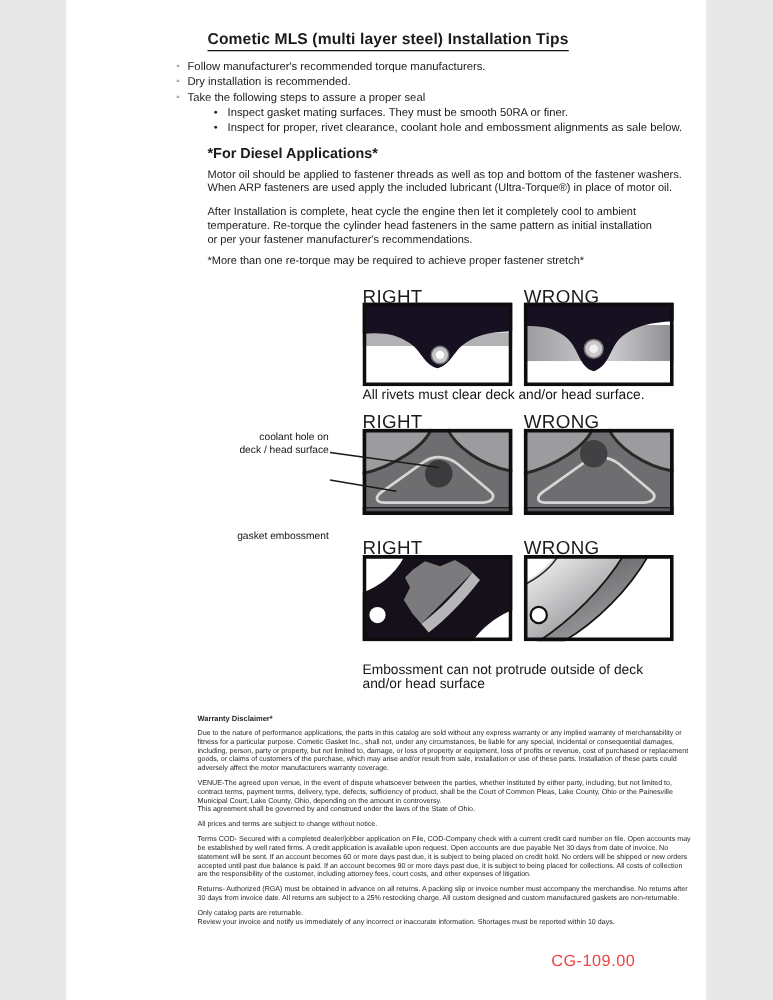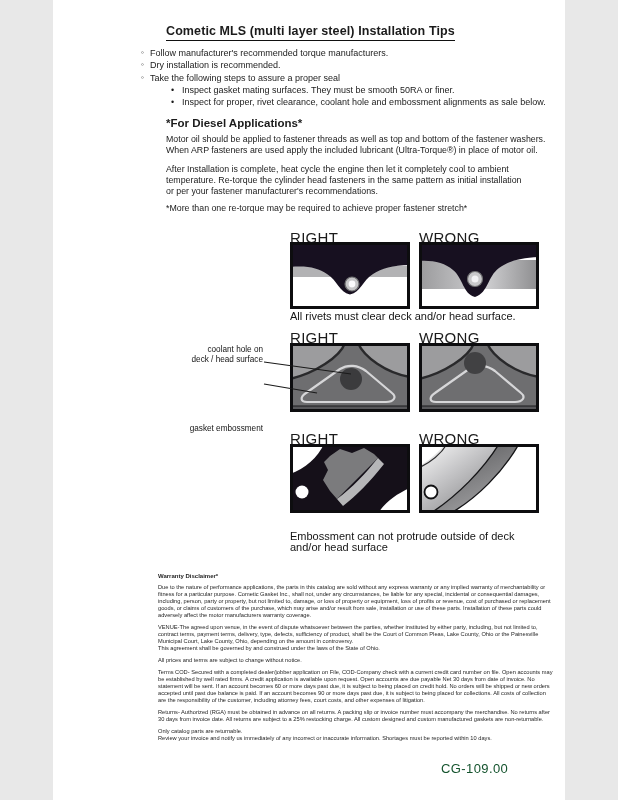--- a/index.html
+++ b/index.html
@@ -31,21 +31,21 @@
   .dg-box{width:120px;}
   .dg-box svg{display:block;}
   .caption{font-size:11px;line-height:10.5px;color:#151515;}
 
   .ann{width:110px;left:100px;text-align:right;font-size:8.2px;line-height:9.6px;color:#141414;}
 
   .disclaimer{left:105px;top:573px;width:414px;color:#262626;}
   .disclaimer .dc-head{font-size:6px;font-weight:bold;margin-bottom:5px;}
   .disclaimer .dc-para{font-size:5.7px;line-height:7px;margin-bottom:5px;}
 
-  .footer-code{left:388px;top:761px;font-size:13px;color:#14532d;letter-spacing:0.4px;}
+  .footer-code{left:388px;top:761px;font-size:13px;color:#ef4444;letter-spacing:0.4px;}
 </style>
 </head>
 <body>
 
 <div class="page">
 
   <div class="abs title">Cometic MLS (multi layer steel) Installation Tips</div>
 
   <div class="abs bullets">
     <div class="bullet-row">

